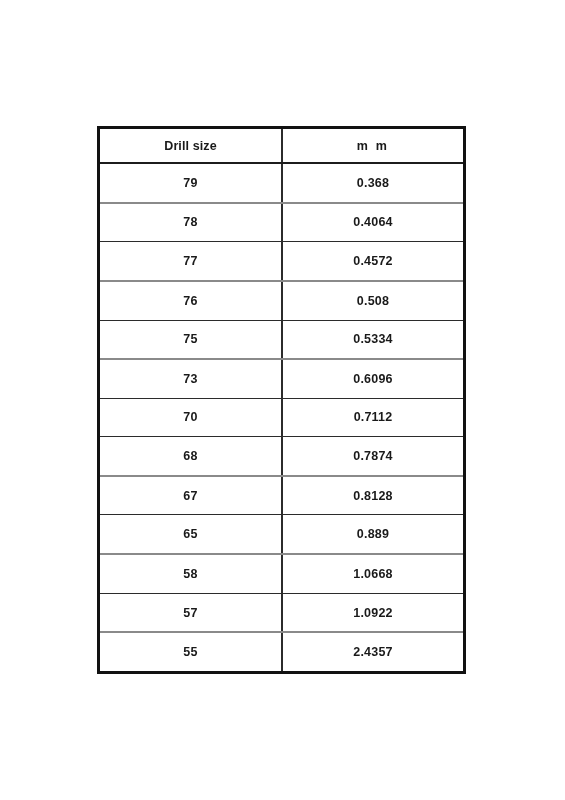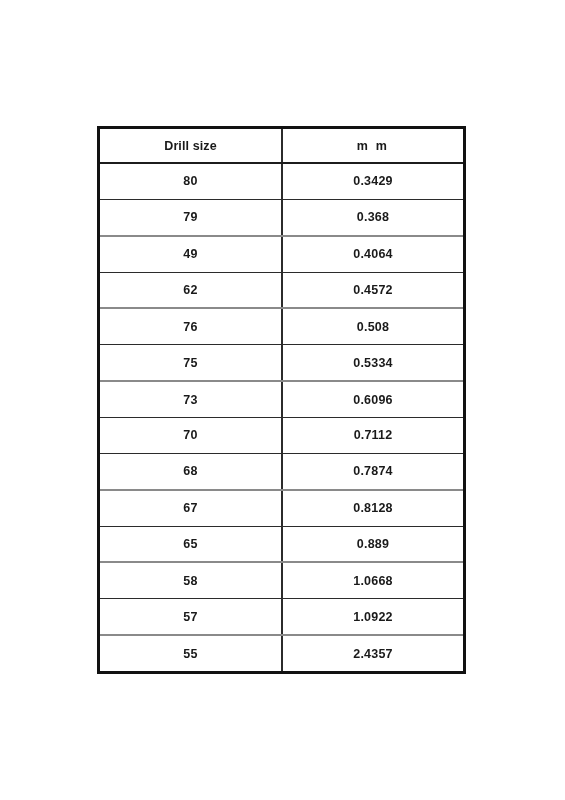--- a/index.html
+++ b/index.html
@@ -99,34 +99,30 @@
         <col class="c-size">
         <col class="c-mm">
       </colgroup>
       <thead>
         <tr>
           <th class="col-size">Drill size</th>
           <th class="col-mm">m m</th>
         </tr>
       </thead>
       <tbody id="table-body">
-          <tr>
-            <td class="col-size">80</td>
-            <td class="col-mm">0.3429</td>
-          </tr>
           <tr class="rule-gray">
             <td class="col-size">79</td>
             <td class="col-mm">0.368</td>
           </tr>
           <tr>
-            <td class="col-size">49</td>
+            <td class="col-size">78</td>
             <td class="col-mm">0.4064</td>
           </tr>
           <tr class="rule-gray">
-            <td class="col-size">62</td>
+            <td class="col-size">77</td>
             <td class="col-mm">0.4572</td>
           </tr>
           <tr>
             <td class="col-size">76</td>
             <td class="col-mm">0.508</td>
           </tr>
           <tr class="rule-gray">
             <td class="col-size">75</td>
             <td class="col-mm">0.5334</td>
           </tr>

